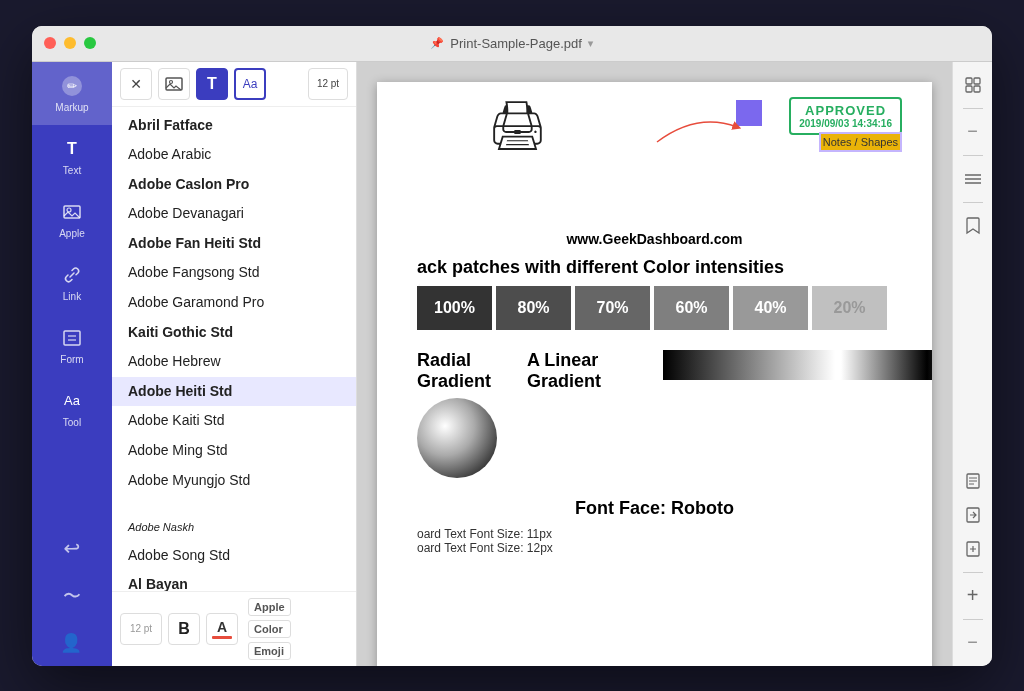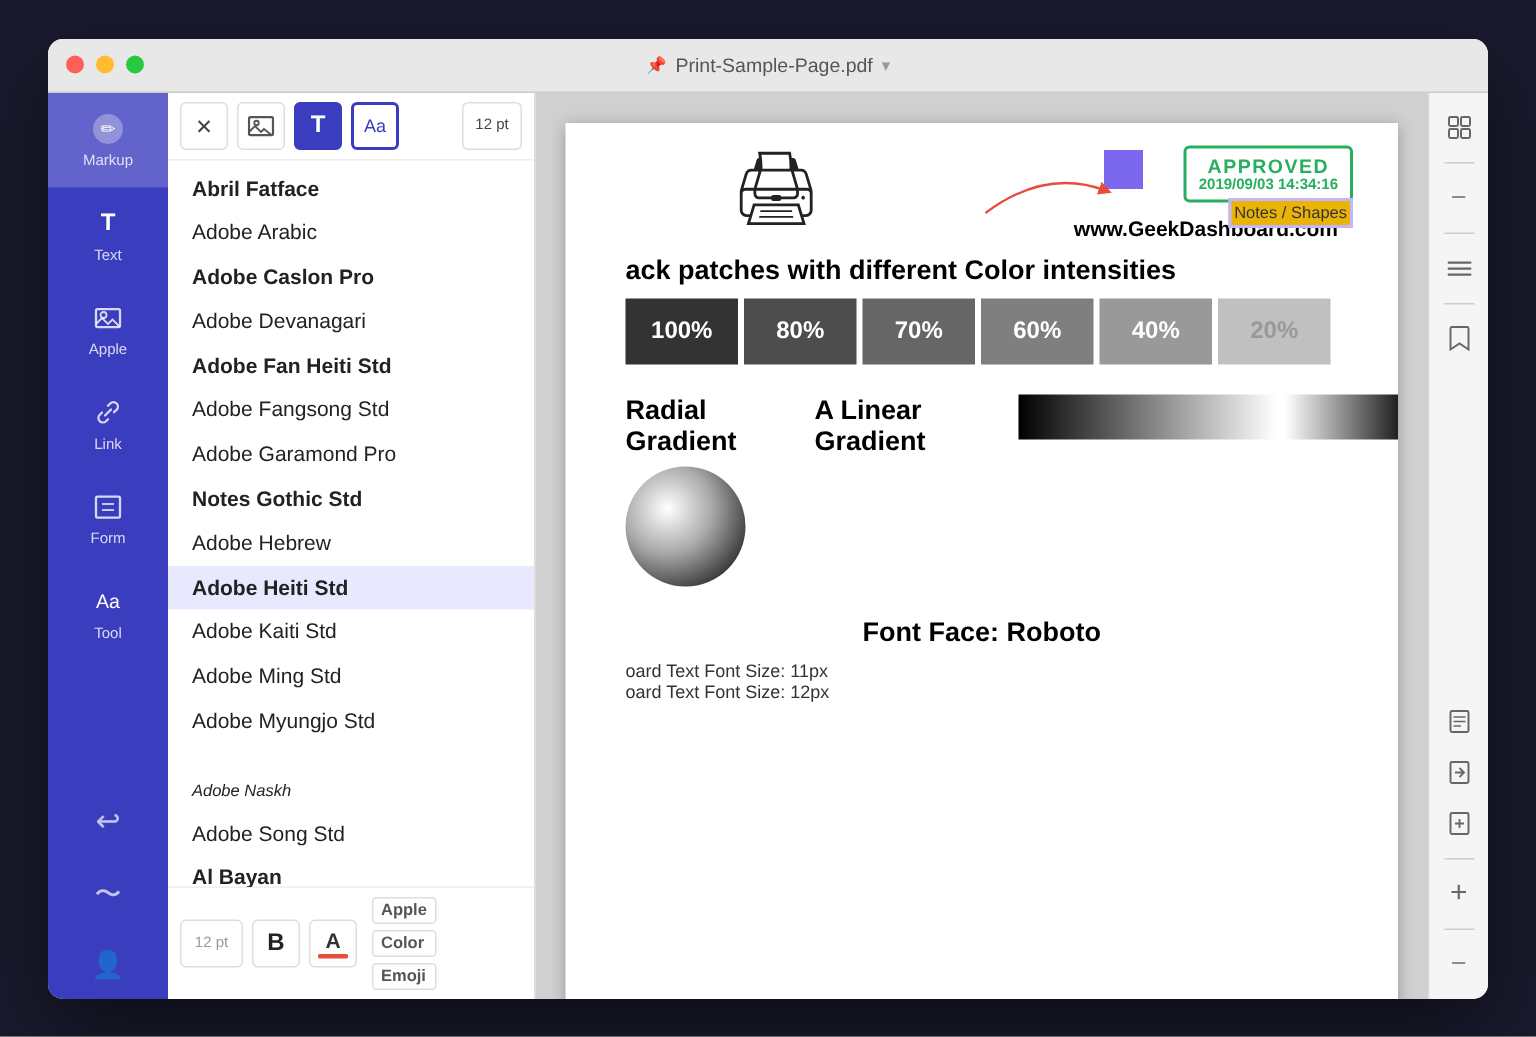--- a/index.html
+++ b/index.html
@@ -280,44 +280,44 @@
       top: 40px;
       right: 135px;
       background: #eab308;
       border: 2px solid #c4b5fd;
       padding: 2px 2px;
       font-size: 11px;
       color: #333;
       white-space: nowrap;
     }
     .website-url {
-      text-align: right;
+      text-align: center;
       font-weight: bold;
       font-size: 14px;
-      margin-top: 32px;
+      margin-top: 119px;
       margin-bottom: 10px;
     }
     .color-patches {
       display: flex;
       gap: 4px;
       margin-bottom: 20px;
     }
     .patch {
       width: 75px;
       height: 44px;
       display: flex;
       align-items: center;
       justify-content: center;
       font-size: 16px;
       font-weight: bold;
       color: white;
     }
     .gradient-section {
       display: flex;
-      gap: 46px;
+      gap: 30px;
       margin-bottom: 20px;
       align-items: flex-start;
     }
     .gradient-left {
       display: flex;
       flex-direction: column;
       align-items: center;
       gap: 6px;
     }
     .gradient-title {
@@ -477,21 +477,21 @@
       </div>
 
       <div class="font-list">
         <div class="font-list-item bold">Abril Fatface</div>
         <div class="font-list-item">Adobe Arabic</div>
         <div class="font-list-item bold">Adobe Caslon Pro</div>
         <div class="font-list-item">Adobe Devanagari</div>
         <div class="font-list-item bold">Adobe Fan Heiti Std</div>
         <div class="font-list-item">Adobe Fangsong Std</div>
         <div class="font-list-item">Adobe Garamond Pro</div>
-        <div class="font-list-item bold">Notes Gothic Std</div>
+        <div class="font-list-item bold">Kaiti Gothic Std</div>
         <div class="font-list-item">Adobe Hebrew</div>
         <div class="font-list-item bold highlighted">Adobe Heiti Std</div>
         <div class="font-list-item">Adobe Kaiti Std</div>
         <div class="font-list-item">Adobe Ming Std</div>
         <div class="font-list-item">Adobe Myungjo Std</div>
         <div class="font-list-item italic" style="font-size:11px;margin-top:20px;">Adobe Naskh</div>
         <div class="font-list-item">Adobe Song Std</div>
         <div class="font-list-item bold">Al Bayan</div>
         <div class="font-list-item">Al Nile</div>
         <div class="font-list-item">Al Tarikh</div>

